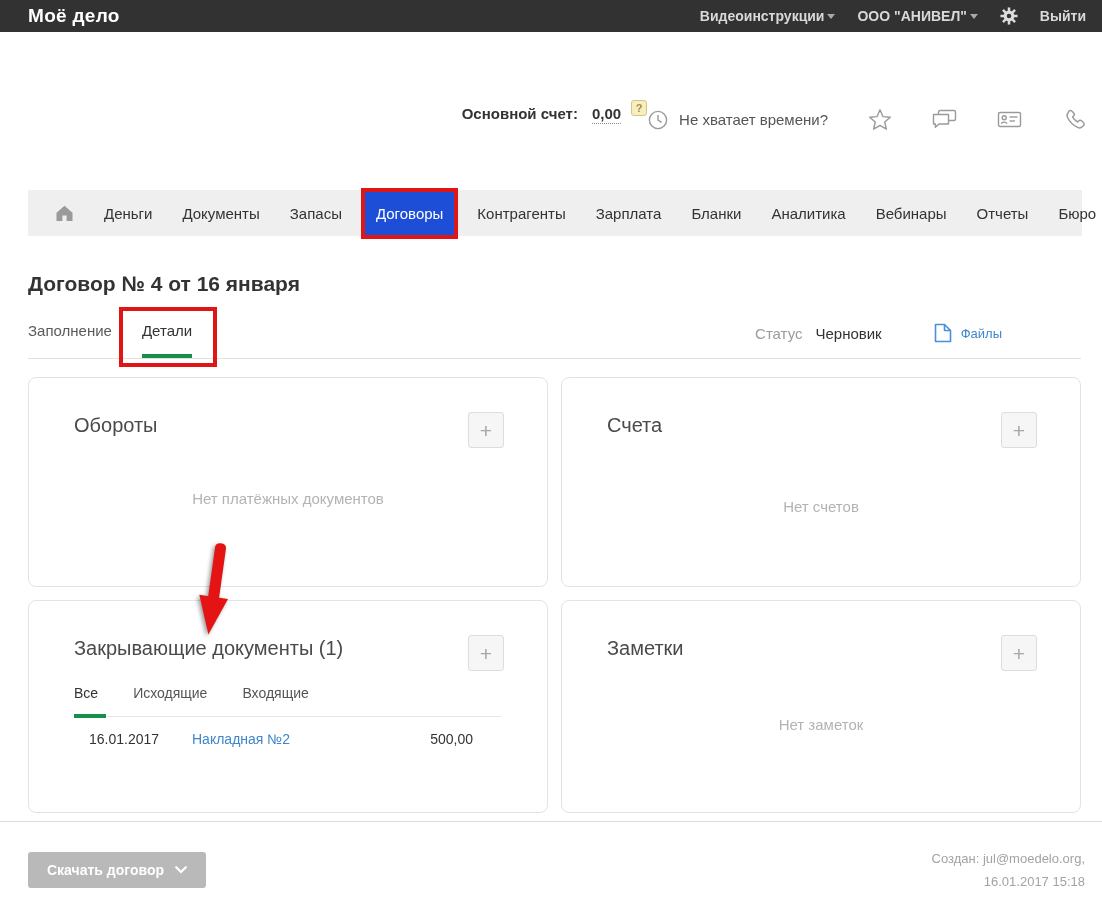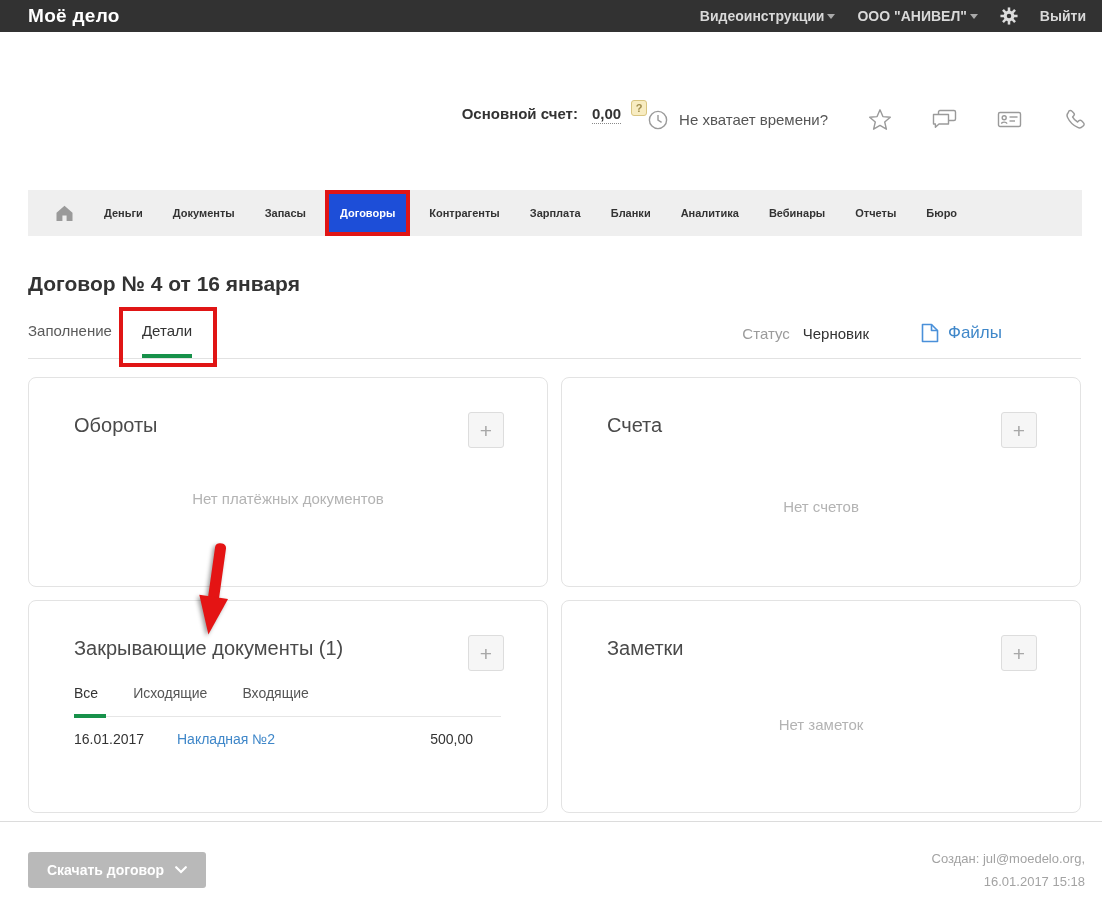--- a/index.html
+++ b/index.html
@@ -30,21 +30,21 @@
   .utility { display:flex; align-items:center; margin-top:3px; }
   .utility .icon { display:flex; align-items:center; cursor:pointer; }
   .no-time { font-size:15px; color:#555; margin:0 0 0 10px; cursor:pointer; }
   .util-gap { margin-left:40px; }
   
   .navbar {
     margin:59px 20px 0 28px; background:#efefef; height:46px;
     display:flex; align-items:center; padding-left:12px; position:relative;
   }
   .nav-home { padding:0 14px; display:flex; align-items:center; cursor:pointer; }
-  .nav-item { padding:0 15px; font-size:11px; font-weight:bold; color:#333; cursor:pointer; white-space:nowrap; }
+  .nav-item { padding:0 15px; font-size:15px; font-weight:normal; color:#333; cursor:pointer; white-space:nowrap; }
   .nav-item.active {
     background:#1d4ed8; color:#fff; padding:13px 11px;
     border:4px solid #e01515; margin:0 4px;
   }
   
   .page-title { margin:36px 20px 0 28px; font-size:21px; font-weight:bold; color:#333; }
   .tabs-row {
     margin:26px 21px 0 28px; display:flex; justify-content:space-between;
     align-items:flex-end; border-bottom:1px solid #e2e2e2;
   }
@@ -53,21 +53,21 @@
   .tab.active { color:#333; }
   .tab.active .tab-underline { position:absolute; left:0; bottom:0; width:50px; height:4px; background:#17914a; }
   .annot-tab-box {
     position:absolute; left:-23px; top:-15px; right:-25px; bottom:-9px;
     border:4px solid #e01515; pointer-events:none; z-index:5;
   }
   .tabs-right { display:flex; align-items:center; padding-bottom:15px; margin-right:79px; }
   .status-label { color:#9b9b9b; font-size:15px; }
   .status-value { color:#333; font-size:15px; margin-left:13px; }
   .files-link { display:flex; align-items:center; margin-left:52px; cursor:pointer; }
-  .files-label { color:#3f87c9; font-size:17px; margin-left:9px; }
+  .files-label { color:#3f87c9; font-size:13px; margin-left:9px; }
   
   .cards {
     margin:18px 21px 0 28px; display:grid; grid-template-columns:1fr 1fr;
     grid-template-rows:210px 213px; gap:13px;
   }
   .card { position:relative; border:1px solid #e3e3e3; border-radius:8px; background:#fff; }
   .card-title { position:absolute; top:36px; left:45px; font-size:20px; color:#4a4a4a;text-align:right; }
   .add-btn {
     position:absolute; top:34px; right:43px; width:36px; height:36px;
     background:#f6f6f6; border:1px solid #ddd; border-radius:3px; color:#a8a8a8;
@@ -79,21 +79,21 @@
     color:#b3b3b3; font-size:15px;
   }
   .mini-tabs {
     position:absolute; left:45px; right:46px; top:84px; display:flex; gap:35px;
     border-bottom:1px solid #e6e6e6; font-size:14px;
   }
   .mini-tab { color:#555; padding-bottom:15px; position:relative; cursor:pointer; }
   .mini-tab.active { color:#333; }
   .mini-tab.active .mini-underline { position:absolute; left:0; bottom:-2px; width:32px; height:4px; background:#17914a; }
   .doc-row {
-    position:absolute; left:45px; right:46px; top:130px; display:flex;
+    position:absolute; left:60px; right:46px; top:130px; display:flex;
     align-items:center; font-size:14px; color:#333;
   }
   .doc-date { width:103px; }
   .doc-link { color:#3f87c9; cursor:pointer; }
   .doc-amount { margin-left:auto; padding-right:28px; }
   
   .annot-arrow { position:absolute; left:192px; top:541px; z-index:6; pointer-events:none; }
   .annot-arrow svg { filter:drop-shadow(-2px 2px 2px rgba(0,0,0,.4)); }
   
   .footer { position:absolute; left:0; right:0; bottom:0; height:94px; border-top:1px solid #dcdcdc; background:#fff; }

